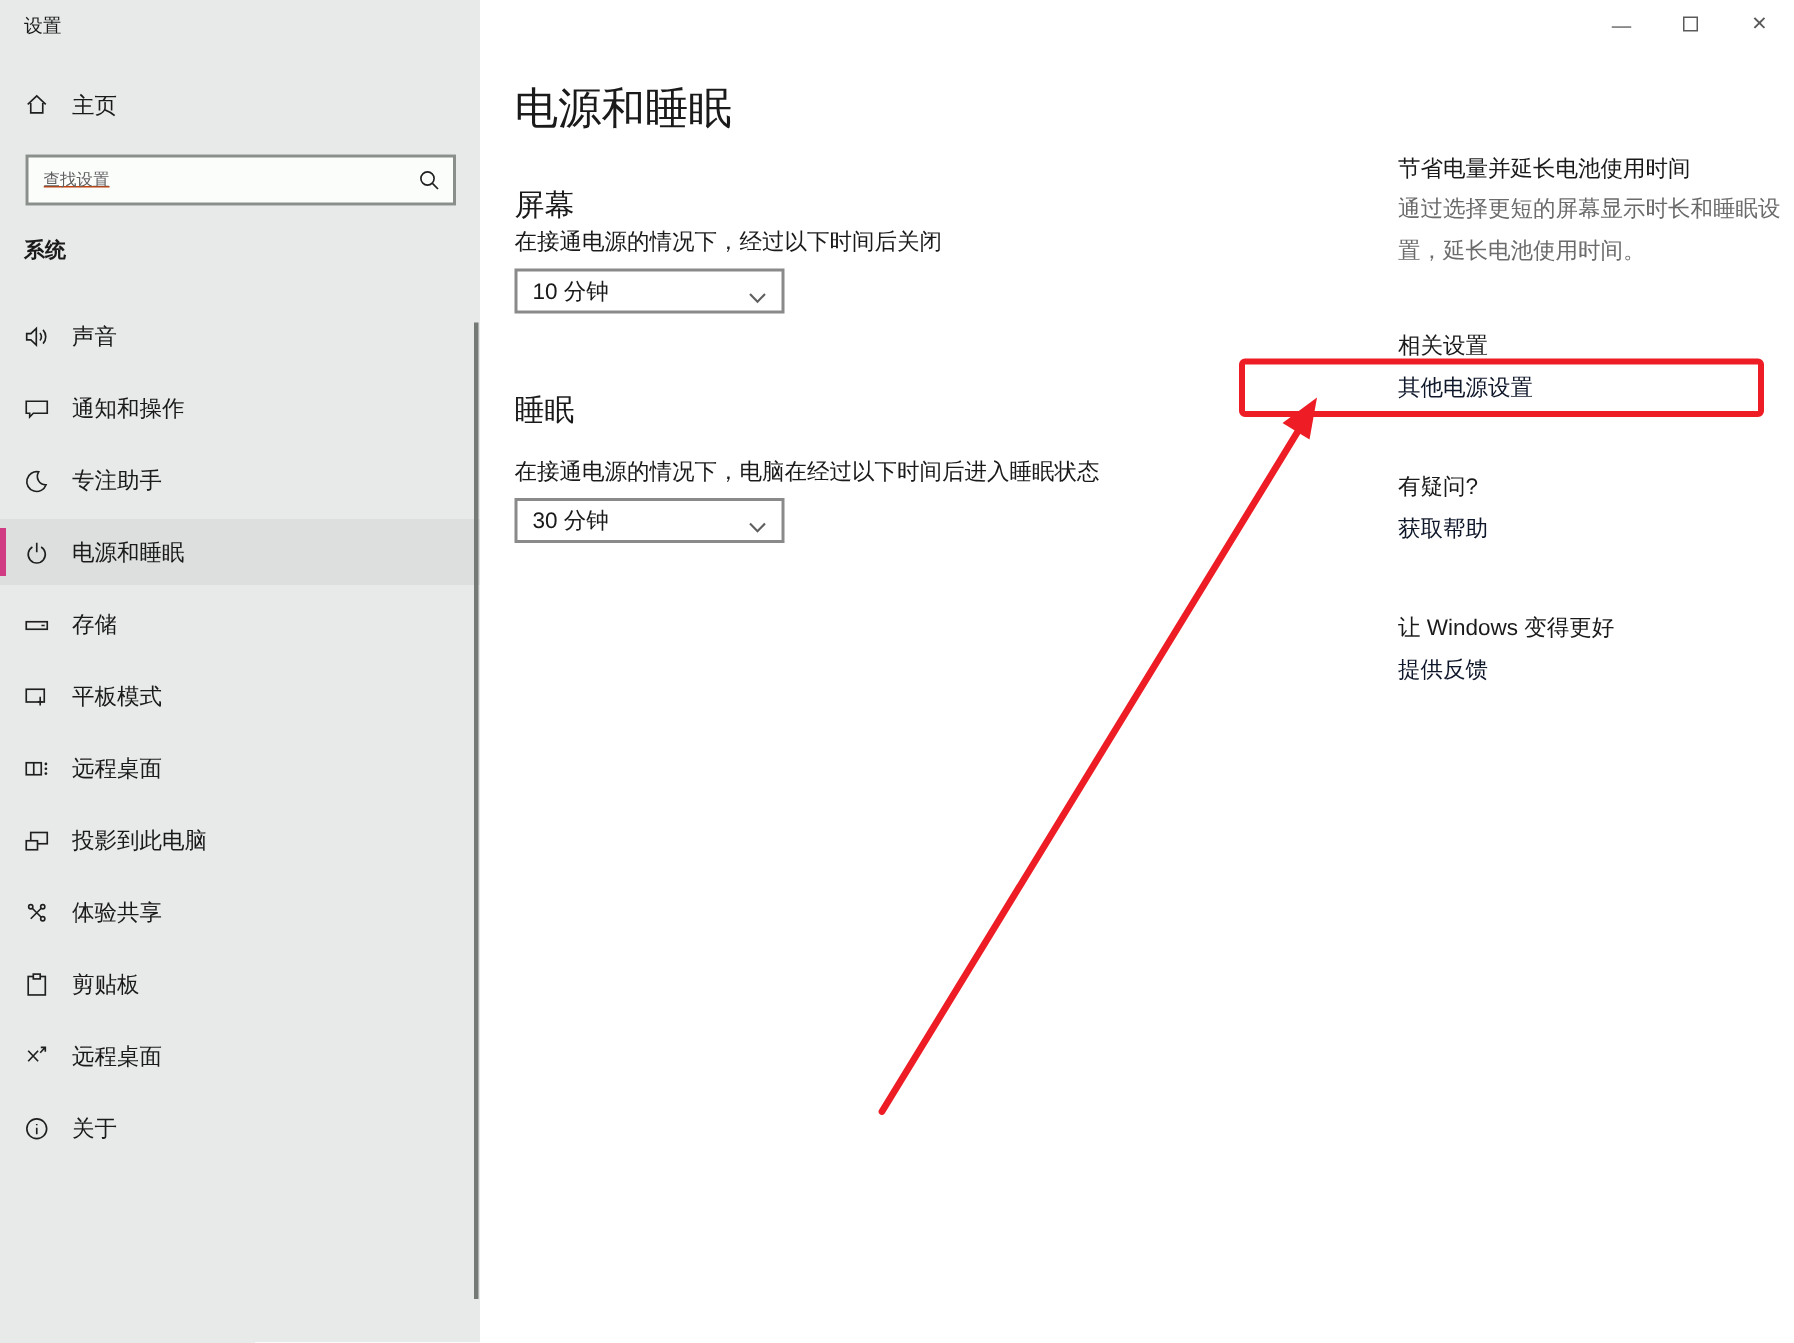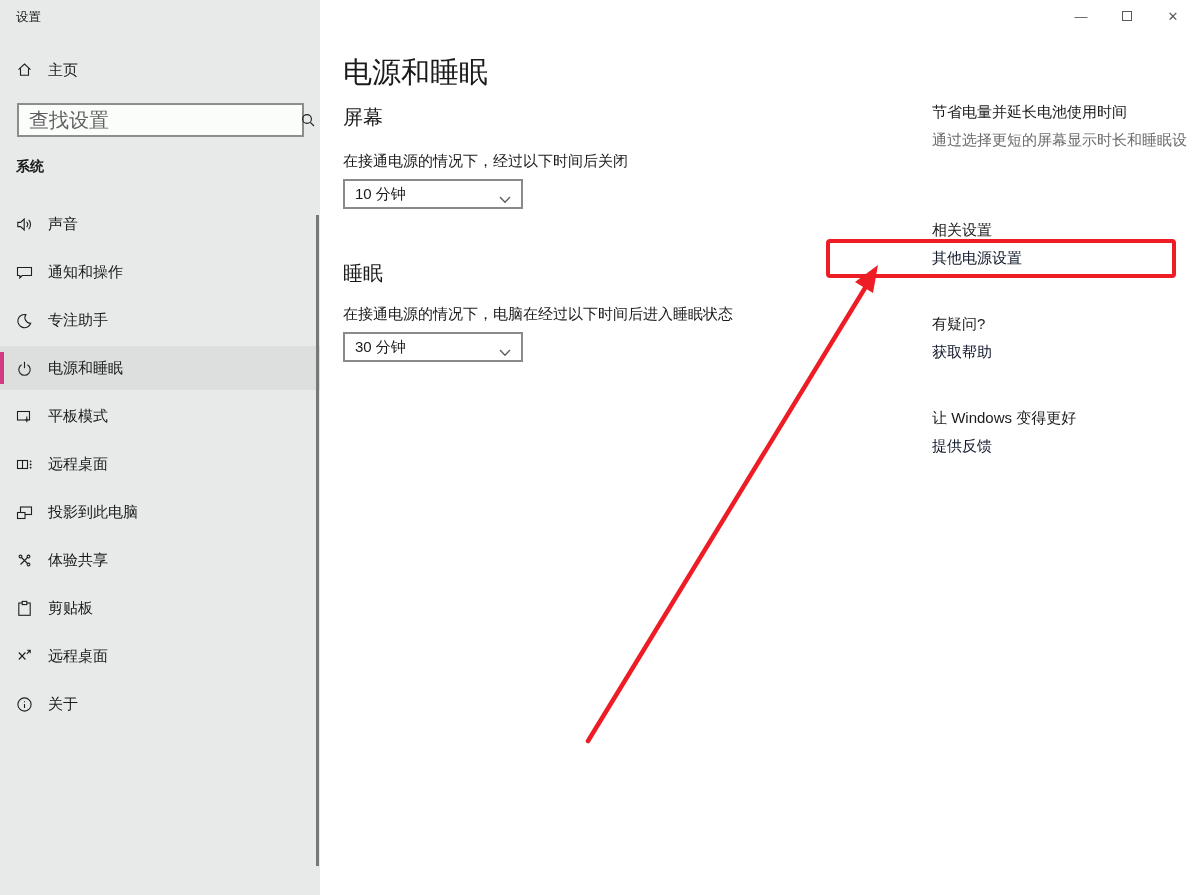--- a/index.html
+++ b/index.html
@@ -14,21 +14,21 @@
   .app-title { position:absolute; left:16px; top:9px; font-size:12.5px; color:#1a1a1a; }
   .home-row { position:absolute; left:16px; top:61px; height:22px; display:flex; align-items:flex-start; cursor:default; }
   .home-row .nico-wrap { width:17px; height:17px; margin-right:15px; }
   .home-row .lbl { font-size:15px; }
   .search-box {
     position:absolute; left:17px; top:103px; width:287px; height:34px;
     background:#fbfdfb; border:2px solid #8a8f8c; display:flex; align-items:center;
   }
   .search-box input {
     flex:1; border:none; outline:none; background:transparent;
-    font-family:inherit; font-size:20px; color:#c2410c; padding:0 6px 0 10px;
+    font-family:inherit; font-size:11px; color:#c2410c; padding:0 6px 0 10px;text-decoration:underline;
   }
   .search-box input::placeholder { color:#5f5f5f; opacity:1; }
   .search-glyph { width:16px; height:16px; margin-right:8px; flex:0 0 auto; }
   .section-label { position:absolute; left:16px; top:158px; font-size:14px; font-weight:bold;text-align:center; }
   .nav { position:absolute; left:0; top:202px; width:320px; }
   .nav-item {
     position:relative; height:44px; margin-bottom:4px; display:flex; align-items:center;
     padding-left:16px; cursor:default;
   }
   .nav-item.selected { background:rgba(0,0,0,0.045); }
@@ -136,20 +136,29 @@
       <span class="accent"></span>
       <span class="nico-wrap">
         <svg class="nico" viewBox="0 0 17 17">
             <path d="M5.6 4.7a5.7 5.7 0 1 0 5.8 0"></path>
             <path d="M8.5 1.8v6.4"></path>
           </svg>
       </span>
       <span class="nav-label">电源和睡眠</span>
     </div>
 
+    <div class="nav-item">
+      <span class="nico-wrap">
+        <svg class="nico" viewBox="0 0 17 17">
+            <rect x="1.5" y="6.5" width="14" height="5"></rect>
+            <path d="M11.6 9h2.2"></path>
+          </svg>
+      </span>
+      <span class="nav-label">存储</span>
+    </div>
 
     <div class="nav-item">
       <span class="nico-wrap">
         <svg class="nico" viewBox="0 0 17 17">
             <rect x="1.5" y="3.5" width="12" height="8.5"></rect>
             <path d="M10.8 8.5v5.8M9.2 11.8h3.2"></path>
           </svg>
       </span>
       <span class="nav-label">平板模式</span>
     </div>
@@ -231,21 +240,21 @@
   <div class="win-btn">
     <span class="max-glyph"></span>
   </div>
   <div class="win-btn">
     <span>✕</span>
   </div>
 </div>
 
 <h1 class="page-title">电源和睡眠</h1>
 
-<div class="sec-heading" style="top:104px">屏幕</div>
+<div class="sec-heading" style="top:123px">屏幕</div>
 <div class="sec-desc" style="top:152px">在接通电源的情况下，经过以下时间后关闭</div>
 <div class="dropdown" style="top:179px">
   <span class="val">10 分钟</span>
   <span class="chev">
     <svg viewBox="0 0 12 8" class="chev">
         <polyline points="1,1 6,6.2 11,1"></polyline>
       </svg>
   </span>
 </div>
 
@@ -256,20 +265,21 @@
   <span class="chev">
     <svg viewBox="0 0 12 8" class="chev">
         <polyline points="1,1 6,6.2 11,1"></polyline>
       </svg>
   </span>
 </div>
 
 <div class="aside-head" style="top:103px">节省电量并延长电池使用时间</div>
 <div class="aside-body" style="top:126px">
   <div>通过选择更短的屏幕显示时长和睡眠设</div>
+  <div>置，延长电池使用时间。</div>
 </div>
 
 <div class="aside-head" style="top:221px">相关设置</div>
 <a class="aside-link" style="top:249px">其他电源设置</a>
 
 <div class="aside-head" style="top:315px">有疑问?</div>
 <a class="aside-link" style="top:343px">获取帮助</a>
 
 <div class="aside-head" style="top:409px">让 Windows 变得更好</div>
 <a class="aside-link" style="top:437px">提供反馈</a>

